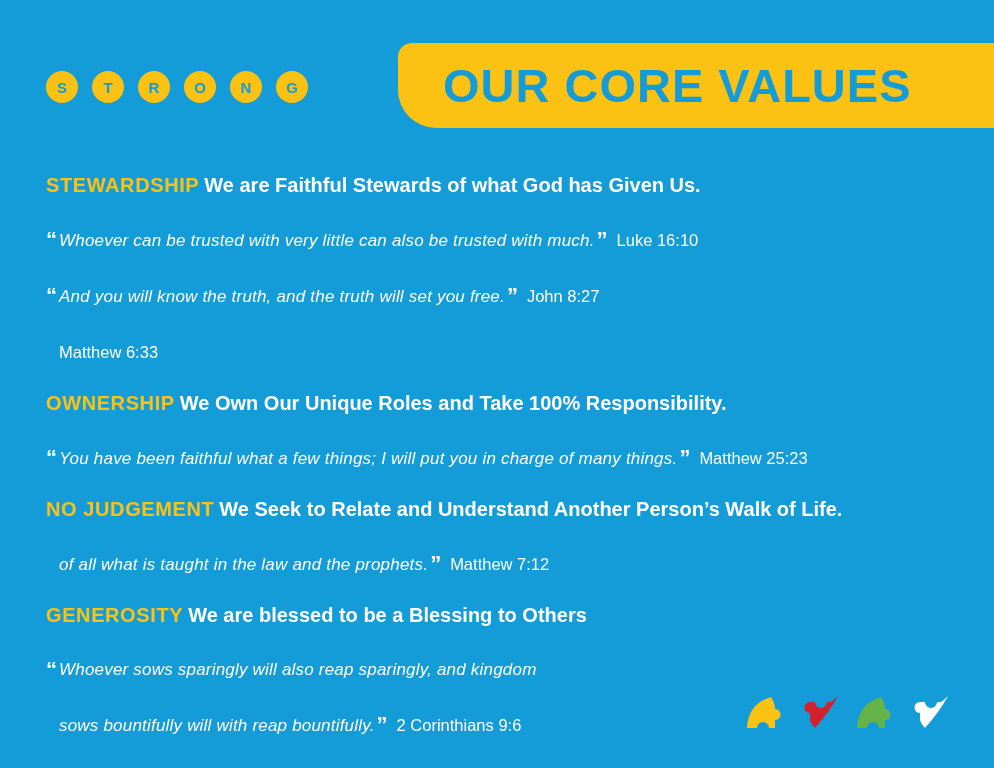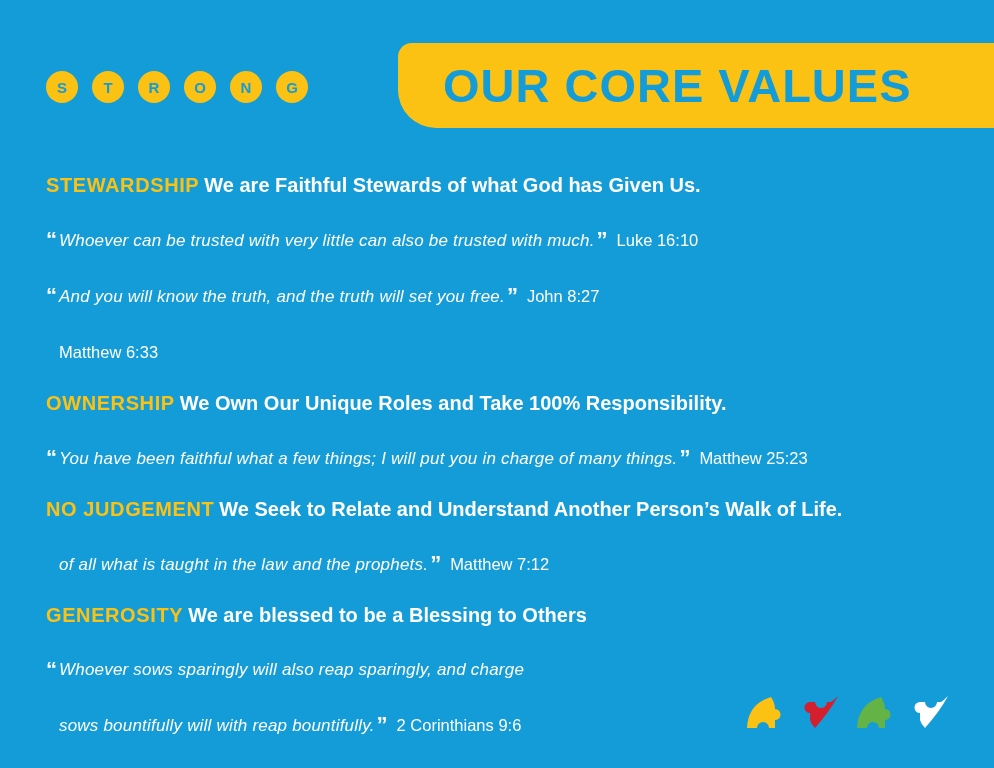--- a/index.html
+++ b/index.html
@@ -122,21 +122,21 @@
     <div class="quote">
           <div class="qrow"><span class="qline">of all what is taught in the law and the prophets.</span><span class="qmark cq">”</span><span class="ref">Matthew 7:12</span></div>
         </div>
   </section>
 
   <section class="value">
     <h2 class="value-heading">
       <span class="kw">GENEROSITY</span><span class="stmt">We are blessed to be a Blessing to Others</span>
     </h2>
     <div class="quote">
-          <div class="qrow"><span class="qmark oq">“</span><span class="qline">Whoever sows sparingly will also reap sparingly, and charge</span></div>
+          <div class="qrow"><span class="qmark oq">“</span><span class="qline">Whoever sows sparingly will also reap sparingly, and kingdom</span></div>
           <div class="qrow"><span class="qline">sows bountifully will with reap bountifully.</span><span class="qmark cq">”</span><span class="ref">2 Corinthians 9:6</span></div>
         </div>
   </section>
 </div>
 
   <div class="puzzle-row">
       <svg width="40" height="36" viewBox="0 0 40 36">
         <path d="M2 34 Q3 10 26 3 Q30 9 30 15 a5.5 5.5 0 0 1 0 11 L30 34 L24 34 a6 6 0 0 0 -12 0 L2 34 Z" fill="#FCC213"></path>
       </svg>
       <svg width="40" height="36" viewBox="0 0 40 36">

